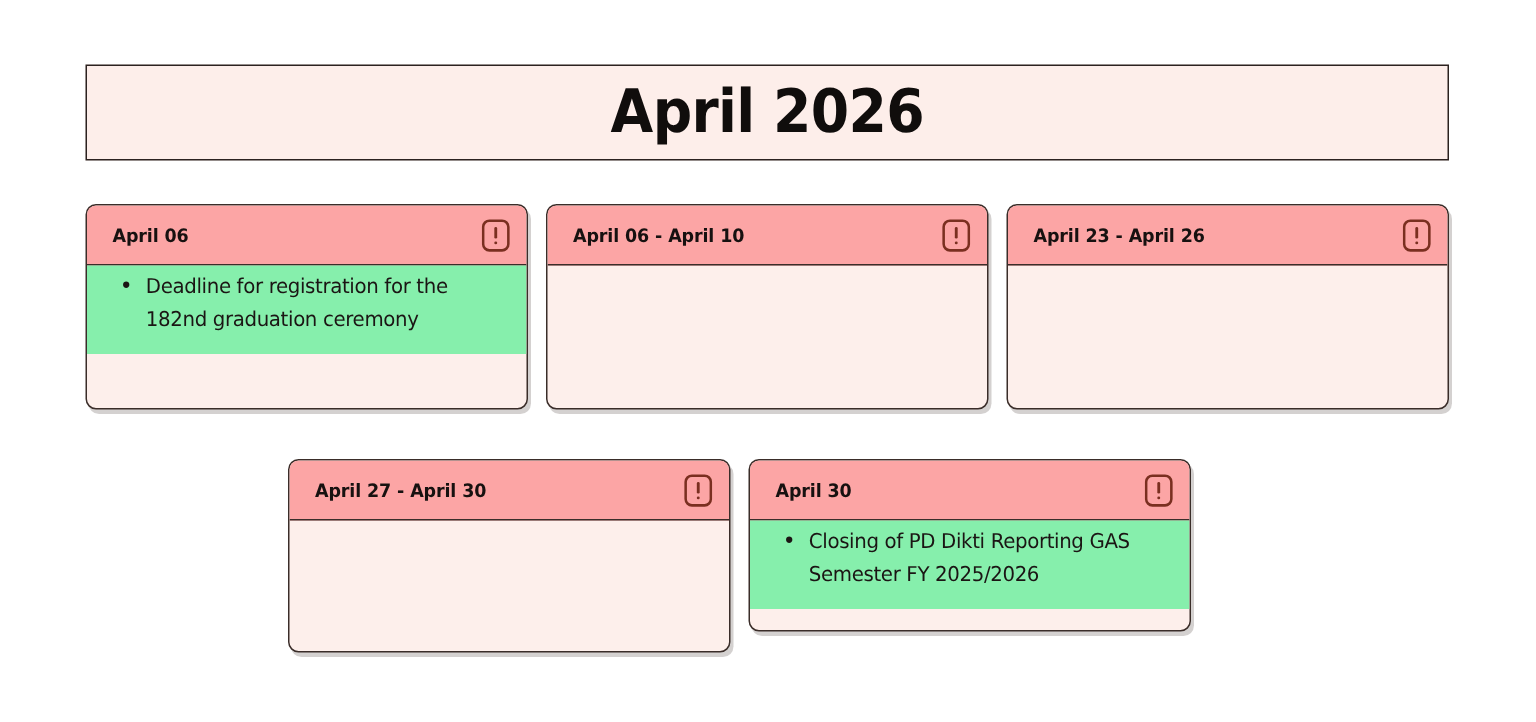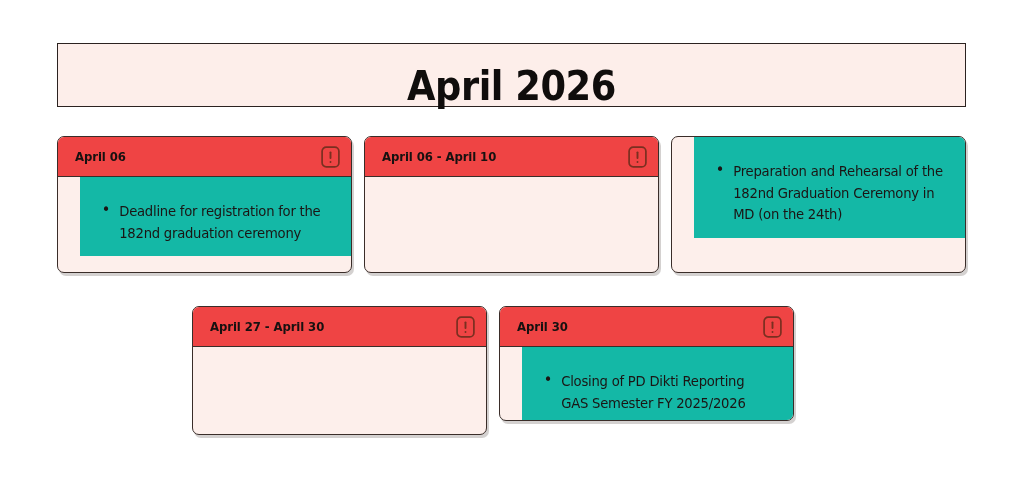--- a/index.html
+++ b/index.html
@@ -26,21 +26,21 @@
   .title-banner {
     position: absolute;
     left: 57px;
     top: 43px;
     width: 909px;
     height: 64px;
     background: #fdeeea;
     border: 1.6px solid #2b2220;
     box-sizing: border-box;
     display: flex;
-    align-items: flex-end;
+    align-items: center;
     justify-content: center;
   }
   .title-text {
     font-family: "DejaVu Sans", sans-serif;
     font-weight: bold;
     font-size: 40px;
     letter-spacing: -0.5px;
     color: #100d0c;
     line-height: 1;
     transform: scaleX(0.92);
@@ -50,21 +50,21 @@
   .card {
     position: absolute;
     box-sizing: border-box;
     border: 1.4px solid #3a2d29;
     border-radius: 7px;
     background: #fdefeb;
     overflow: hidden;
     box-shadow: 2px 3px 0 rgba(60,45,40,0.22);
   }
   .card-header {
-    background: #ef4444;
+    background: #fca5a5;
     border-bottom: 1.4px solid #3a2d29;
     height: 40px;
     box-sizing: border-box;
     display: flex;
     align-items: center;
     justify-content: space-between;
     padding: 0 11px 0 17px;
   }
   .card-date {
     font-family: "DejaVu Sans", sans-serif;
@@ -78,23 +78,22 @@
   }
 
   .alert-icon {
     width: 19px;
     height: 22px;
     flex: 0 0 auto;
     display: block;
   }
 
   .card-body {
-    padding: 24px 14px 12px 14px;
-    background: #14b8a6;
-    margin-left: 22px;
+    padding: 4px 14px 12px 14px;
+    background: #86efac;
   }
   .bullet-list {
     margin: 0;
     padding: 0;
     list-style: none;
   }
   .bullet-item {
     position: relative;
     padding-left: 26px;
     font-family: "DejaVu Sans", sans-serif;
@@ -158,24 +157,29 @@
         <svg class="alert-icon" viewBox="0 0 19 22" xmlns="http://www.w3.org/2000/svg">
           <rect x="1.1" y="1.1" width="16.8" height="19.8" rx="4.2" ry="4.2" fill="none" stroke="#7a2f20" stroke-width="1.7"></rect>
           <rect x="8.55" y="5.4" width="1.9" height="7.6" rx="0.9" fill="#7a2f20"></rect>
           <rect x="8.55" y="15.0" width="1.9" height="1.9" rx="0.9" fill="#7a2f20"></rect>
         </svg>
       </span>
     </div>
   </div>
 
   <div class="card card-r1c3">
-    <div class="card-body">
-      <ul class="bullet-list">
-        <li class="bullet-item">Preparation and Rehearsal of the 182nd Graduation Ceremony in MD (on the 24th)</li>
-      </ul>
+    <div class="card-header">
+      <span class="card-date">April 23 - April 26</span>
+      <span>
+        <svg class="alert-icon" viewBox="0 0 19 22" xmlns="http://www.w3.org/2000/svg">
+          <rect x="1.1" y="1.1" width="16.8" height="19.8" rx="4.2" ry="4.2" fill="none" stroke="#7a2f20" stroke-width="1.7"></rect>
+          <rect x="8.55" y="5.4" width="1.9" height="7.6" rx="0.9" fill="#7a2f20"></rect>
+          <rect x="8.55" y="15.0" width="1.9" height="1.9" rx="0.9" fill="#7a2f20"></rect>
+        </svg>
+      </span>
     </div>
   </div>
 
   <div class="card card-r2c1">
     <div class="card-header">
       <span class="card-date">April 27 - April 30</span>
       <span>
         <svg class="alert-icon" viewBox="0 0 19 22" xmlns="http://www.w3.org/2000/svg">
           <rect x="1.1" y="1.1" width="16.8" height="19.8" rx="4.2" ry="4.2" fill="none" stroke="#7a2f20" stroke-width="1.7"></rect>
           <rect x="8.55" y="5.4" width="1.9" height="7.6" rx="0.9" fill="#7a2f20"></rect>

